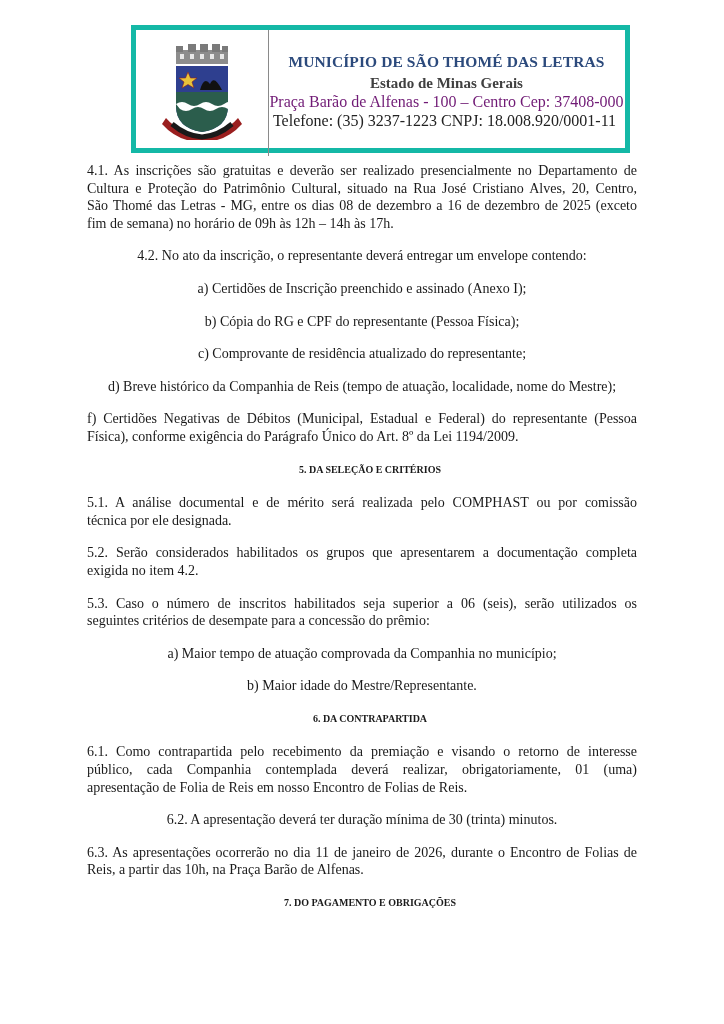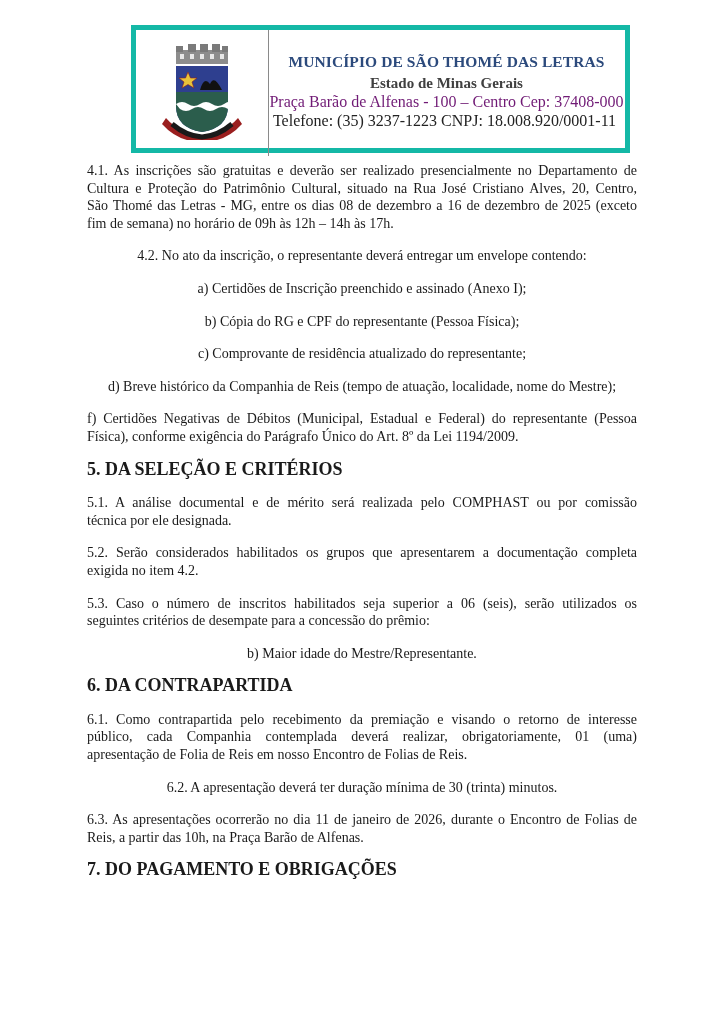--- a/index.html
+++ b/index.html
@@ -16,21 +16,21 @@
              color: #2c4a7c; letter-spacing: 0.1px; }
   .h-state { position: absolute; left: 0; right: 0; top: 45px; font-size: 15px; font-weight: bold; color: #404040; }
   .h-addr  { position: absolute; left: 0; right: 0; top: 63px; font-size: 16px; color: #701a75; }
   .h-phone { position: absolute; left: 0; right: 4px; top: 82px; font-size: 16px; color: #222; text-align: center; }
 
   .content { position: absolute; left: 87px; top: 162px; width: 550px; }
   .para { font-size: 14px; line-height: 17.6px; margin: 0 0 15px 0; text-align: justify; }
   .para.single { text-align: center; }
   .para .line { display: block; }
   .para .line.justify { text-align: justify; text-align-last: justify; }
-  .heading { font-size: 18px; font-weight: bold; margin: 2px 0 16px 0; line-height: 17.6px; }
+  .heading { font-size: 10px; font-weight: bold; margin: 2px 0 16px 16px; line-height: 17.6px; text-align: center; }
 </style>
 </head>
 <body>
 
 <div class="header-box">
   <div class="logo-cell">
     <svg width="84" height="96" viewBox="0 0 84 96">
 
       <rect x="16" y="6" width="52" height="14" fill="#8d8d8d"></rect>
       <rect x="16" y="2" width="7" height="6" fill="#7a7a7a"></rect>
@@ -87,20 +87,21 @@
     <span class="line">técnica por ele designada.</span>
   </p>
   <p class="para">
     <span class="line justify">5.2. Serão considerados habilitados os grupos que apresentarem a documentação completa</span>
     <span class="line">exigida no item 4.2.</span>
   </p>
   <p class="para">
     <span class="line justify">5.3. Caso o número de inscritos habilitados seja superior a 06 (seis), serão utilizados os</span>
     <span class="line">seguintes critérios de desempate para a concessão do prêmio:</span>
   </p>
+  <p class="para single">a) Maior tempo de atuação comprovada da Companhia no município;</p>
   <p class="para single">b) Maior idade do Mestre/Representante.</p>
 
   <div class="heading">6. DA CONTRAPARTIDA</div>
   <p class="para">
     <span class="line justify">6.1. Como contrapartida pelo recebimento da premiação e visando o retorno de interesse</span>
     <span class="line justify">público, cada Companhia contemplada deverá realizar, obrigatoriamente, 01 (uma)</span>
     <span class="line">apresentação de Folia de Reis em nosso Encontro de Folias de Reis.</span>
   </p>
   <p class="para single">6.2. A apresentação deverá ter duração mínima de 30 (trinta) minutos.</p>
   <p class="para">

